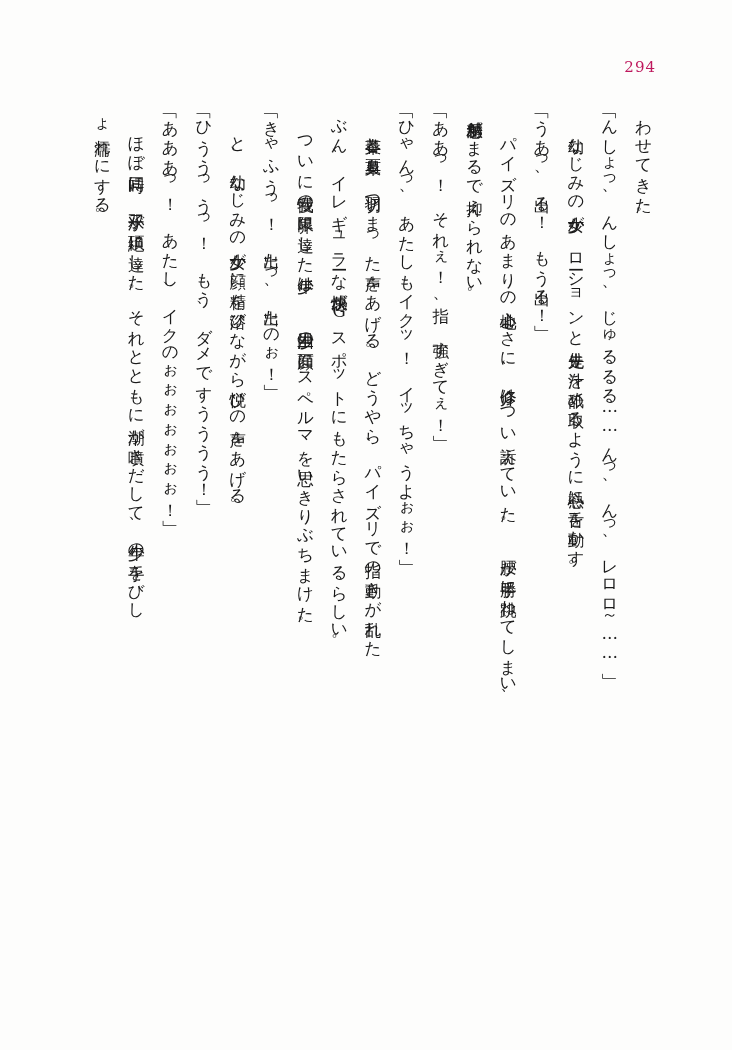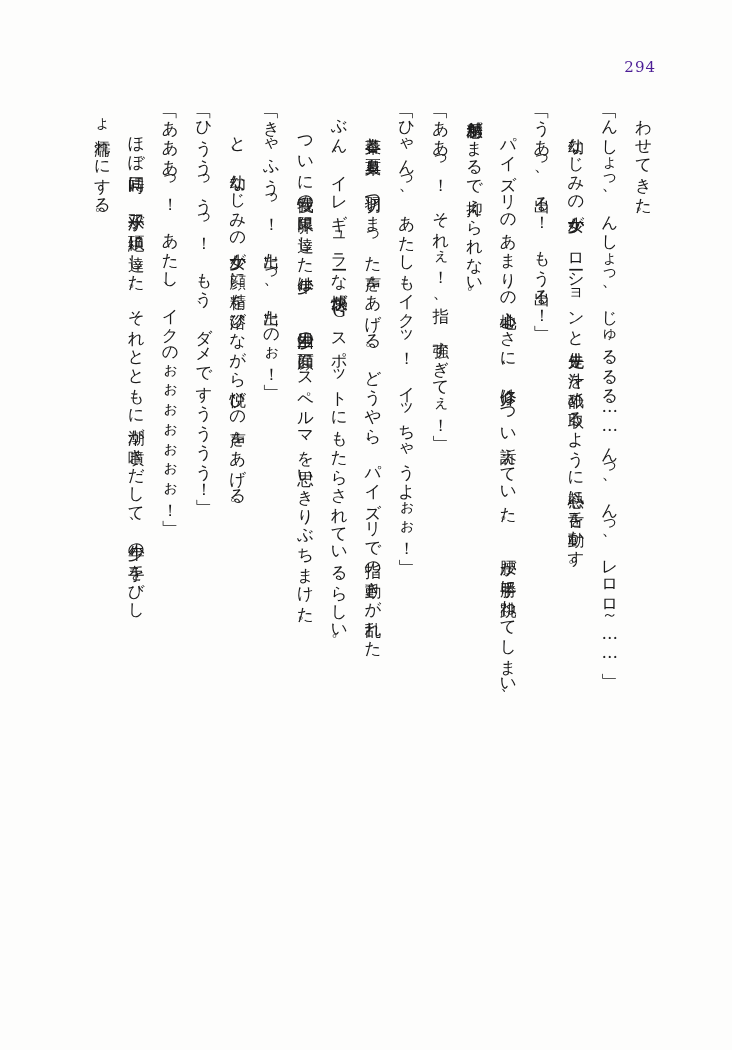--- a/index.html
+++ b/index.html
@@ -20,21 +20,21 @@
     height: 1050px;
     background: #fdfdfc;
   }
   .page-number {
     position: absolute;
     top: 58px;
     right: 76px;
     font-family: "DejaVu Serif", "Liberation Serif", serif;
     font-size: 15px;
     letter-spacing: 1px;
-    color: #4c1d95;
+    color: #be185d;
   }
   .text-block {
     position: absolute;
     top: 108px;
     right: 72px;
     left: 78px;
     bottom: 46px;
     writing-mode: vertical-rl;
     text-orientation: upright;
     direction: ltr;

